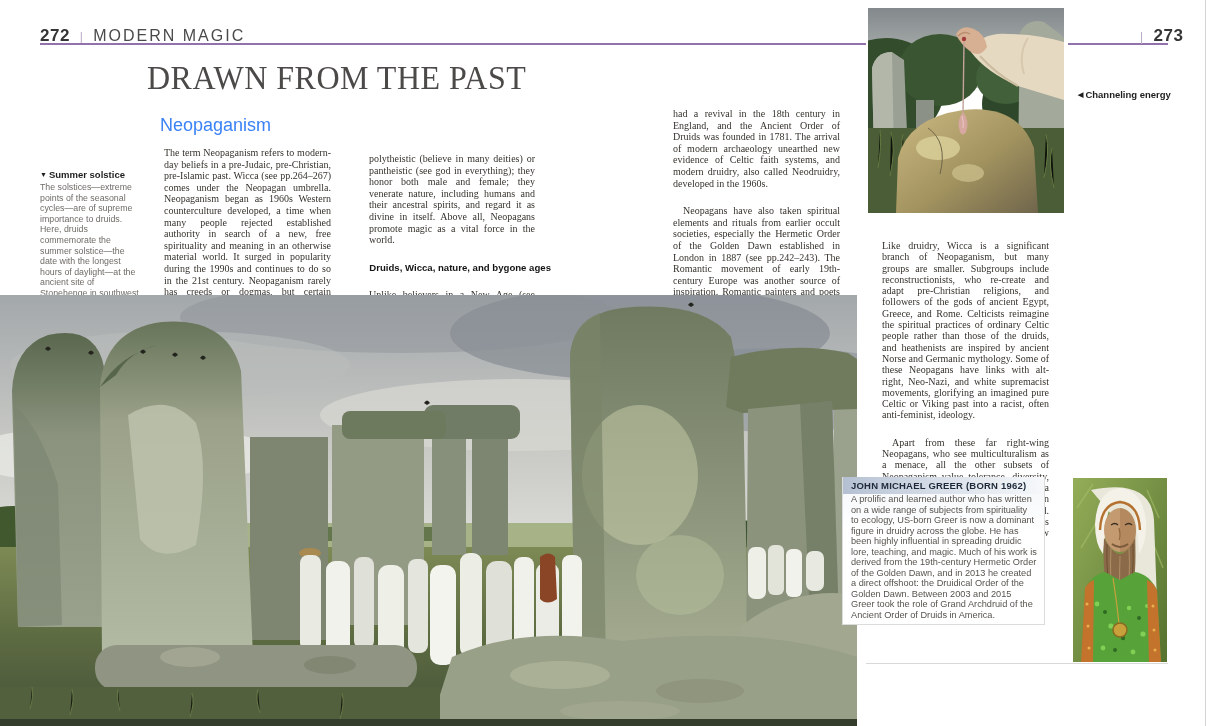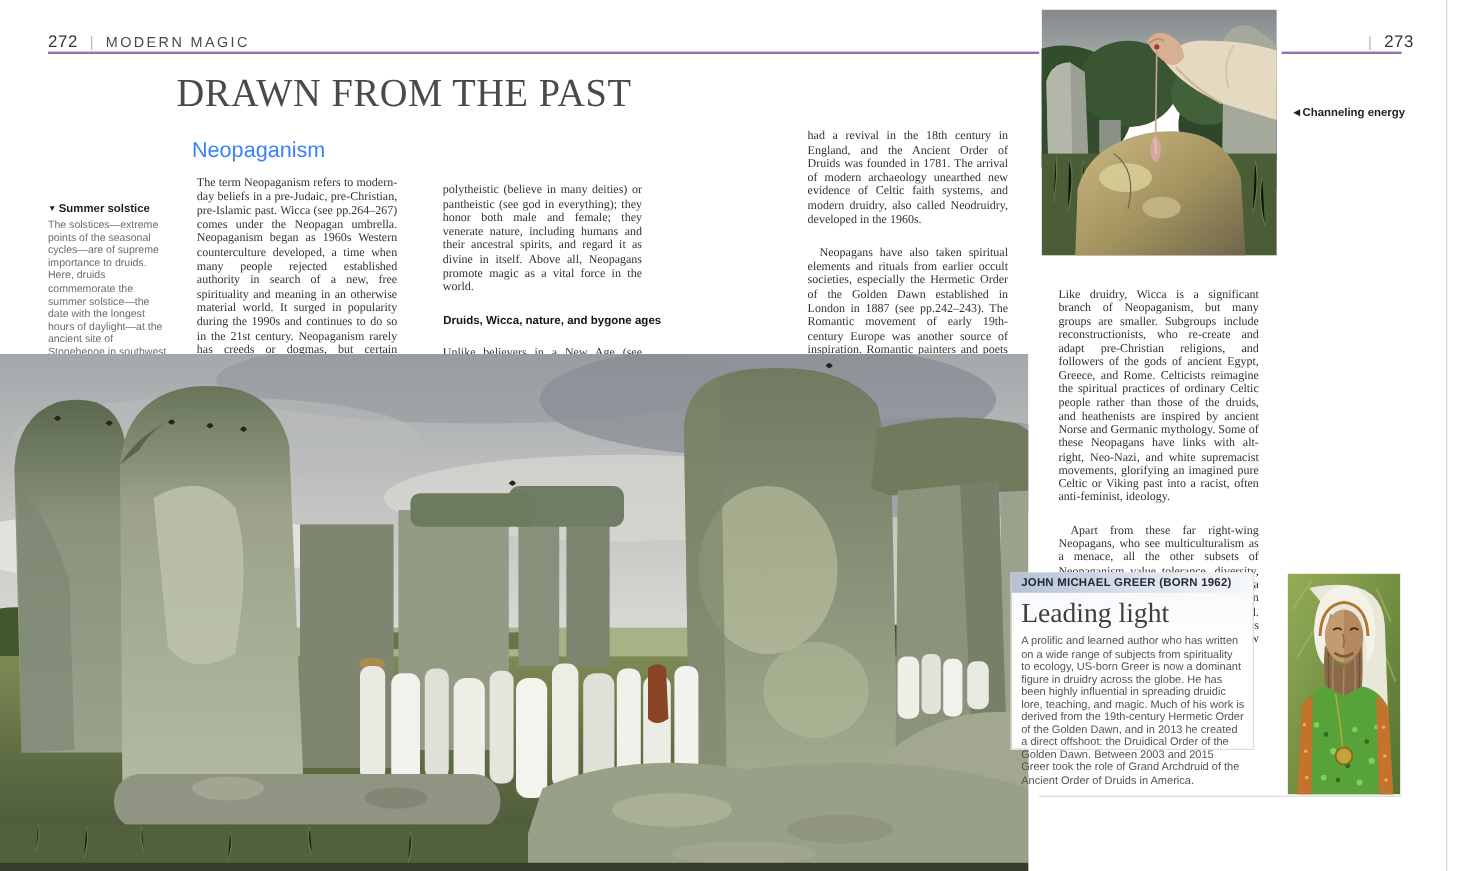--- a/index.html
+++ b/index.html
@@ -2,23 +2,23 @@
 <html lang="en"><head>
 <meta charset="utf-8">
 <style>
   html,body{margin:0;padding:0;background:#ffffff;}
   .spread{position:relative;width:1214px;height:726px;background:#fff;overflow:hidden;
           font-family:"Liberation Sans",sans-serif;color:#333;}
   .abs{position:absolute;}
 
   
   .folio-row{font-size:12px;color:#3d3d3d;letter-spacing:.5px;white-space:nowrap;}
-  .folio-num{font-weight:normal;font-size:14px;color:#353535;}
+  .folio-num{font-weight:bold;font-size:17px;color:#353535;}
   .folio-sep{color:#b9a9c6;margin:0 6px;font-weight:normal;}
-  .section-name{font-size:12px;letter-spacing:2px;color:#4a4a4a;}
+  .section-name{font-size:16px;letter-spacing:2px;color:#4a4a4a;}
   .page-rule{height:2px;background:#9272aa;}
 
   
   .main-title{font-family:"Liberation Serif",serif;font-weight:400;font-size:33px;
               color:#4c4a48;letter-spacing:.5px;margin:0;transform:scaleX(.97);transform-origin:left;}
   .subtitle{font-size:18px;color:#3b82f6;margin:11px;}
 
   
   .body-col{font-family:"Liberation Serif",serif;font-size:10px;line-height:11.6px;
             color:#36322d;text-align:justify;}
@@ -282,21 +282,20 @@
         <path d="M120,416 q-4,-14 -2,-22"></path>
       <path d="M190,422 q5,-14 2,-24"></path>
         <path d="M260,418 q-5,-14 -2,-24"></path>
         <path d="M340,424 q5,-16 2,-26"></path>
     </g>
     <rect x="0" y="424" width="857" height="7" fill="#343d2c"></rect>
   </svg>
 
   <div class="abs bio-box" style="left:842px;top:477px;width:203px;height:148px;">
     <div class="bio-kicker">JOHN MICHAEL GREER (BORN 1962)</div>
-    <div class="bio-title">Leading light</div>
     <div class="bio-body">A prolific and learned author who has written on a wide range of subjects from spirituality to ecology, US-born Greer is now a dominant figure in druidry across the globe. He has been highly influential in spreading druidic lore, teaching, and magic. Much of his work is derived from the 19th-century Hermetic Order of the Golden Dawn, and in 2013 he created a direct offshoot: the Druidical Order of the Golden Dawn. Between 2003 and 2015 Greer took the role of Grand Archdruid of the Ancient Order of Druids in America.</div>
   </div>
   <div class="abs" style="left:866px;top:663px;width:302px;height:1px;background:#d8d8d8;"></div>
 
   <svg class="abs photo" style="left:1073px;top:478px;" width="94" height="184" viewBox="0 0 94 184" role="img" aria-label="Portrait of John Michael Greer wearing a white hood and green robe">
     <defs>
       <linearGradient id="gBg" x1="0" y1="0" x2="1" y2="1">
         <stop offset="0" stop-color="#93ad58"></stop>
           <stop offset="1" stop-color="#55722f"></stop>
       </linearGradient>

